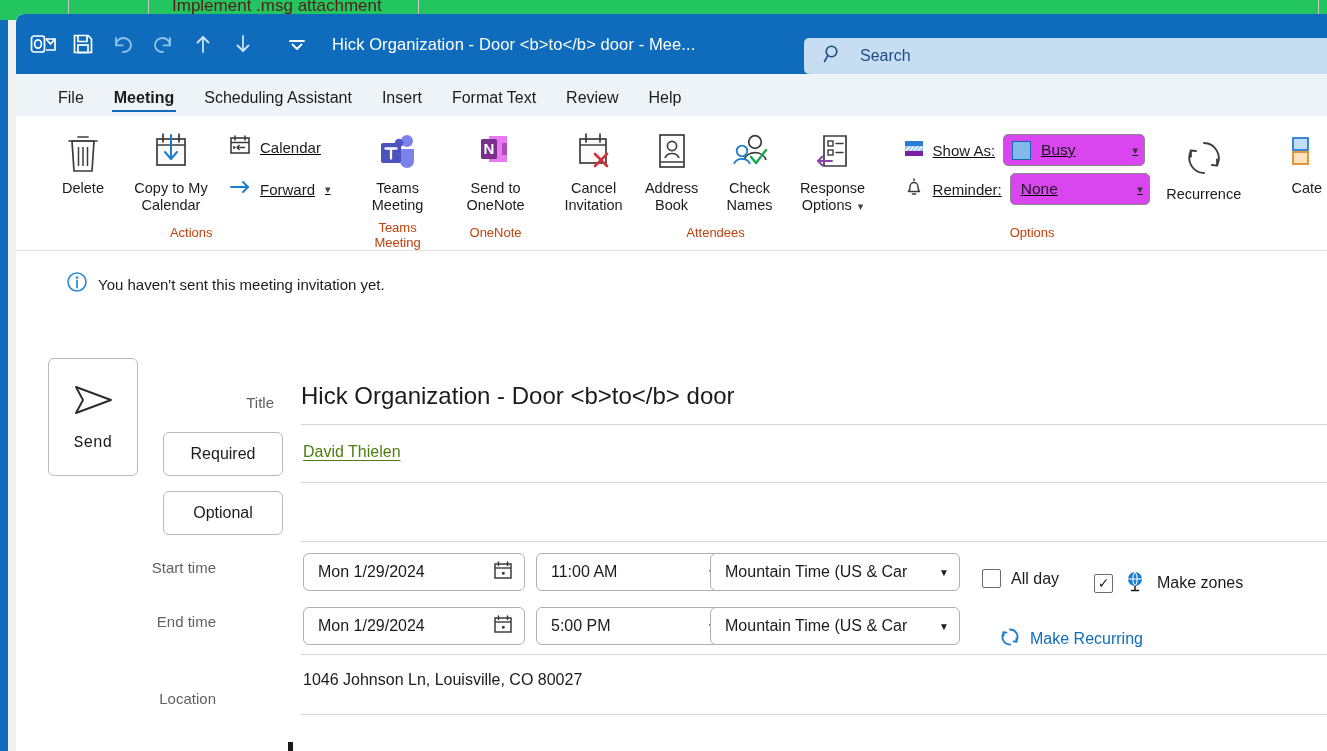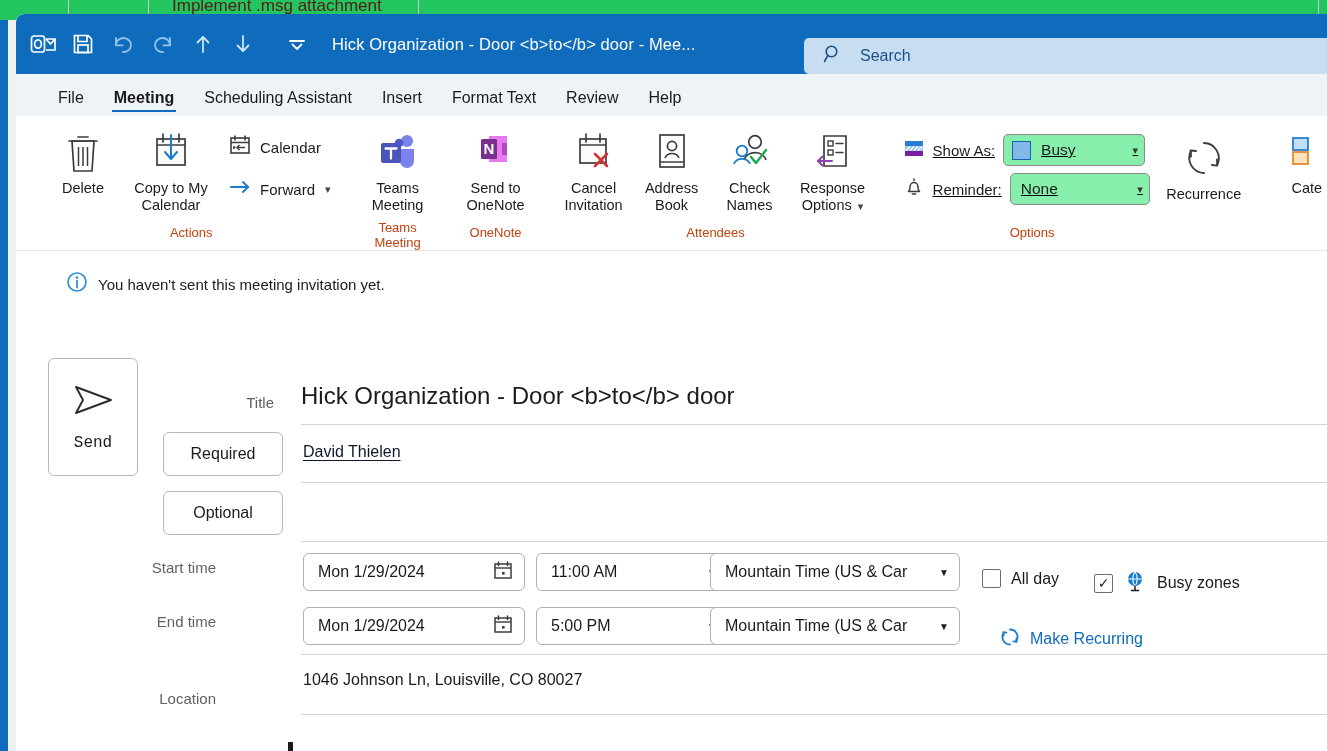--- a/index.html
+++ b/index.html
@@ -128,32 +128,32 @@
     width: 78px; padding: 6px 2px; border-radius: 4px;
   }
   .big-btn .ico { height: 50px; display: flex; align-items: center; justify-content: center; }
   .big-btn .lbl {
     font-size: 14.5px; color: #1b1b1b; text-align: center;
     line-height: 1.18; margin-top: 2px;
   }
   .small-stack { display: flex; flex-direction: column; gap: 4px; padding-top: 6px; }
   .small-btn {
     display: flex; align-items: center; gap: 8px;
-    padding: 5px 8px; border-radius: 4px;
+    padding: 5px 8px; border-radius: 4px; text-decoration: underline;
   }
   .small-btn .lbl { font-size: 15px; color: #1b1b1b; white-space: nowrap; }
   .chev { font-size: 11px; color: #444; margin-left: 2px; }
 
   
   .opt-rows { display: flex; flex-direction: column; gap: 7px; padding-top: 12px; text-decoration: underline; }
   .opt-row { display: flex; align-items: center; gap: 8px; }
   .opt-label { font-size: 15px; color: #1b1b1b; white-space: nowrap; }
   .combo {
     height: 32px; border: 1px solid #8a8a8a; border-radius: 5px;
-    background: #86efac; display: flex; align-items: center;
+    background: #d946ef; display: flex; align-items: center;
     padding: 0 6px 0 8px; gap: 8px; min-width: 140px;
     justify-content: space-between;
   }
   .combo .inner { display: flex; align-items: center; gap: 10px; }
   .combo .val { font-size: 15.5px; color: #1b1b1b; }
   .swatch { width: 19px; height: 19px; background: #83b9e8; border: 1px solid #1566b0; }
   .combo .arrow { font-size: 11px; color: #333; }
 
   
   .ribbon-bottom { height: 1px; background: #e3e3e3; }
@@ -192,21 +192,21 @@
 
   .title-value {
     position: absolute; left: 301px; top: 364px;
     font-size: 24px; color: #1b1b1b; white-space: nowrap;
   }
   .underline {
     position: absolute; height: 1px; background: #d4d4d4;
   }
   .attendee {
     position: absolute; left: 303px; top: 437px;
-    font-size: 16px; color: #0f172a;
+    font-size: 16px; color: #4d7c0f;
     text-decoration: underline; text-underline-offset: 3px;
   }
 
   .ctl {
     position: absolute; height: 38px;
     border: 1px solid #b0b0b0; border-radius: 6px;
     background: #fff;
     display: flex; align-items: center;
     padding: 0 10px 0 14px;
     justify-content: space-between;
@@ -630,21 +630,21 @@
   </div>
   <div class="chkrow" style="left:1078px; top:555px;">
     <span class="chk checked"></span>
     <span>
       <svg width="24" height="24" viewBox="0 0 24 24">
         <circle cx="12" cy="10" r="7" fill="#1a7ccd"></circle>
         <path d="M5 10 h14 M12 3 c3 3.3 3 10.7 0 14 M12 3 c-3 3.3 -3 10.7 0 14" fill="none" stroke="#ffffff" stroke-width="1.1"></path>
         <path d="M12 17 v4 M8.5 21.5 h7" stroke="#1b1b1b" stroke-width="1.5" stroke-linecap="round"></path>
       </svg>
     </span>
-    <span class="chklabel">Busy zones</span>
+    <span class="chklabel">Make zones</span>
   </div>
 
   <div class="fieldlabel" style="left:60px; top:599px; width:140px;">End time</div>
   <div class="ctl" style="left:287px; top:593px; width:222px;">
     <span class="txt">Mon 1/29/2024</span>
     <span>
       <svg width="22" height="22" viewBox="0 0 22 22">
         <rect x="3" y="5" width="16" height="14" fill="none" stroke="#3c3c3c" stroke-width="1.5"></rect>
         <path d="M3 9 h16" stroke="#3c3c3c" stroke-width="1.4"></path>
         <path d="M6.5 3 v3.5 M15.5 3 v3.5" stroke="#3c3c3c" stroke-width="1.5" stroke-linecap="round"></path>

